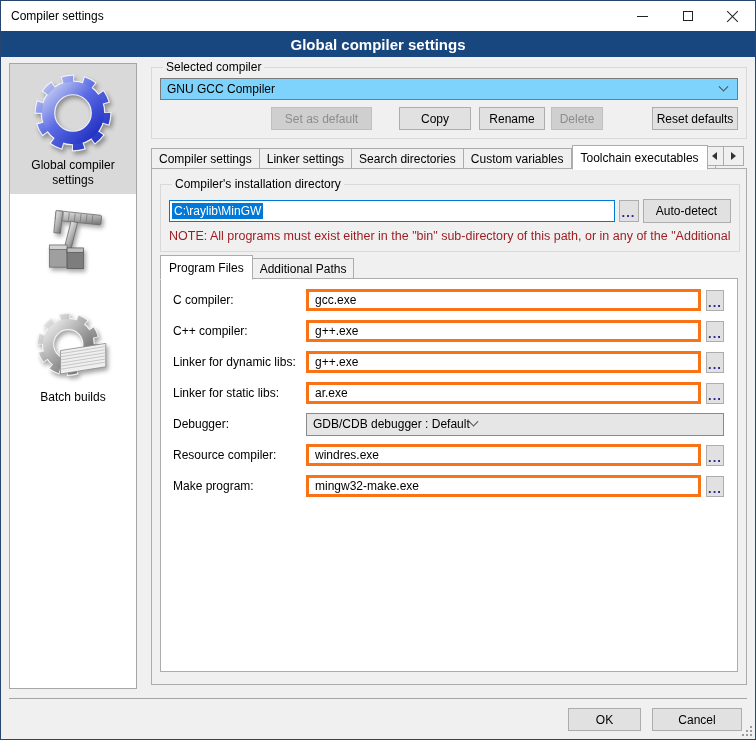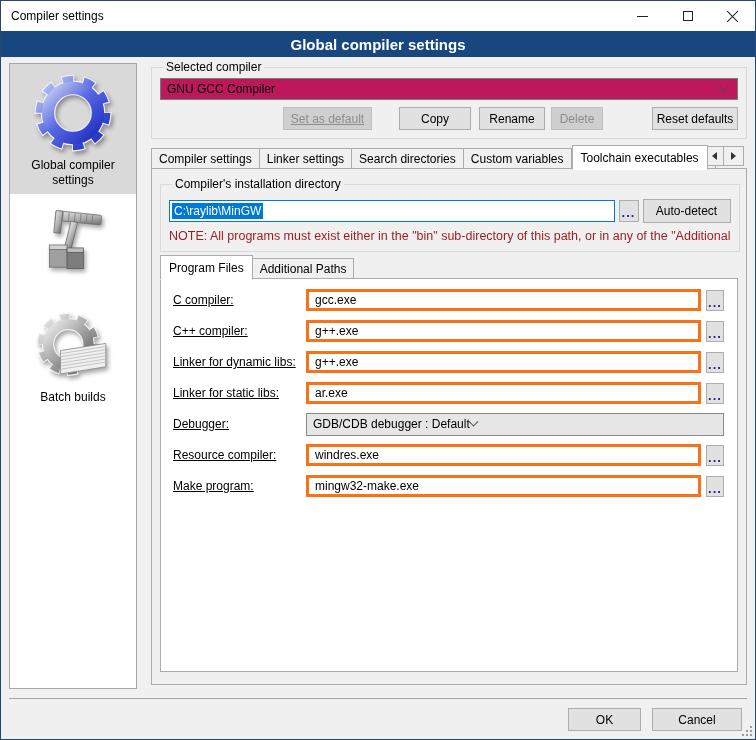--- a/index.html
+++ b/index.html
@@ -37,28 +37,28 @@
   .item3 { margin-top: 30px; }
   .item3 .icon-wrap { height: 78px; }
   .icon-svg { filter: drop-shadow(2px 3px 2px rgba(0,0,0,0.35)); }
 
   
   .main { position: absolute; left: 150px; top: 3px; width: 596px; }
 
   fieldset { border: 1px solid #d9d9d9; padding: 4px 8px 8px; }
   legend { font-size: 12px; padding: 0 3px; margin-left: 3px; }
 
-  .combo { height: 22px; background: #be185d; border: 1px solid #7a7a7a; display: flex; align-items: center; padding-left: 6px; position: relative; }
+  .combo { height: 22px; background: #7dd3fc; border: 1px solid #7a7a7a; display: flex; align-items: center; padding-left: 6px; position: relative; }
   .combo .combo-text { flex: 1; }
   .chevron { width: 7px; height: 7px; border-right: 1.4px solid #4a4a4a; border-bottom: 1.4px solid #4a4a4a; transform: rotate(45deg) translate(-2px,-2px); margin-right: 10px; flex: 0 0 auto; }
 
   .btn { height: 23px; background: #e1e1e1; border: 1px solid #adadad; font-size: 12px; font-family: "Liberation Sans", sans-serif; display:inline-flex; align-items:center; justify-content:center; cursor: default; }
   .btn.disabled { background: #cfcfcf; border-color: #bfbfbf; color: #8d8d8d; }
   .compiler-btn-row { display: flex; justify-content: flex-end; margin-top: 7px; }
-  .b-setdefault { width: 89px; text-decoration: underline; }
+  .b-setdefault { width: 101px; }
   .b-copy { width: 72px; margin-left: 27px; }
   .b-rename { width: 66px; margin-left: 8px; }
   .b-delete { width: 52px; margin-left: 6px; }
   .b-reset { width: 86px; margin-left: 49px; }
 
   
   .tabstrip { display: flex; align-items: flex-end; height: 25px; margin-top: 5px; position: relative; z-index: 2; padding-right: 46px; }
   .tab { height: 21px; line-height: 20px; padding: 0 7px; background: #f0f0f0; border: 1px solid #acacac; border-left: none; white-space: nowrap; cursor: default; }
   .tab:first-child { border-left: 1px solid #acacac; }
   .tab.active { height: 25px; line-height: 24px; background: #fff; border-left: 1px solid #acacac; border-bottom: 1px solid #fff; margin-bottom: -1px; padding: 0 8px; z-index: 3; }
@@ -76,21 +76,21 @@
   .path-input { flex: 1; height: 22px; background: #fff; border: 1px solid #0078d7; display: flex; align-items: center; padding-left: 2px; overflow: hidden; }
   .path-selection { background: #0078d7; color: #fff; padding: 1px 2px; white-space: nowrap; }
   .browse-btn { width: 20px; height: 22px; margin-left: 4px; background: #e1e1e1; border: 1px solid #adadad; color: #26268c; font-weight: bold; letter-spacing: 1px; display:flex; align-items:flex-end; justify-content:center; padding-bottom: 6px; line-height: 4px; font-size: 13px; }
   .autodetect-btn { width: 88px; height: 24px; margin-left: 4px; }
   .note { margin-top: 6px; color: #9b1b1f; white-space: nowrap; overflow: hidden; font-size: 12.5px; }
 
   
   .subtabstrip { margin-top: 2px; }
   .subpanel { border: 1px solid #acacac; background: #fff; margin-top: -1px; height: 394px; padding: 10px 13px 0 12px; }
   .field-row { display: flex; align-items: center; margin-bottom: 9px; height: 22px; }
-  .field-label { width: 133px; flex: 0 0 auto; text-decoration: underline; }
+  .field-label { width: 133px; flex: 0 0 auto; }
   .field-input { flex: 1; height: 22px; background: #fff; border: 3px solid #f97316; display:flex; align-items:center; padding-left: 6px; text-align: right; }
   .field-browse { width: 18px; height: 21px; margin-left: 5px; flex: 0 0 auto; background: #e1e1e1; border: 1px solid #adadad; color: #26268c; font-weight: bold; letter-spacing: 1px; display:flex; align-items:flex-end; justify-content:center; padding-bottom: 5px; line-height: 4px; font-size: 13px; }
   .field-select { flex: 1; height: 23px; background: #e6e6e6; border: 1px solid #8a8a8a; display:flex; align-items:center; padding-left: 6px; }
 
   
   .footer-sep { position: absolute; left: 8px; right: 8px; bottom: 40px; height: 1px; background: #a5a5a5; }
   .footer { position: absolute; right: 13px; bottom: 8px; display: flex; gap: 11px; }
   .b-ok { width: 73px; }
   .b-cancel { width: 90px; }
   .resize-grip { position: absolute; right: 3px; bottom: 3px; width: 2px; height: 2px; background: #9a9a9a;

